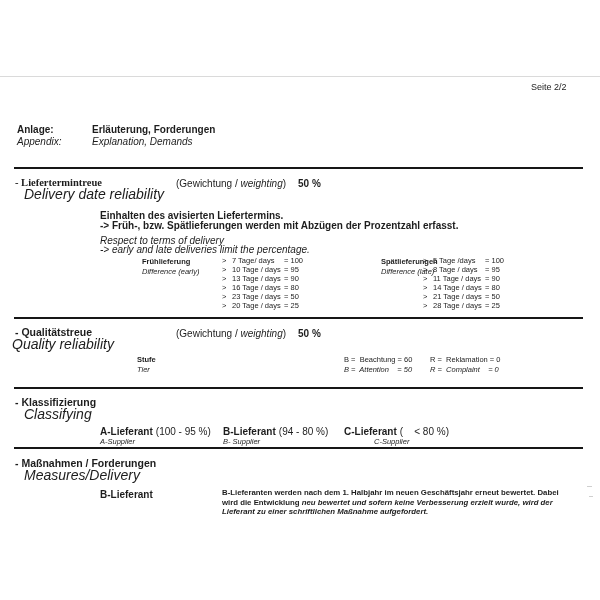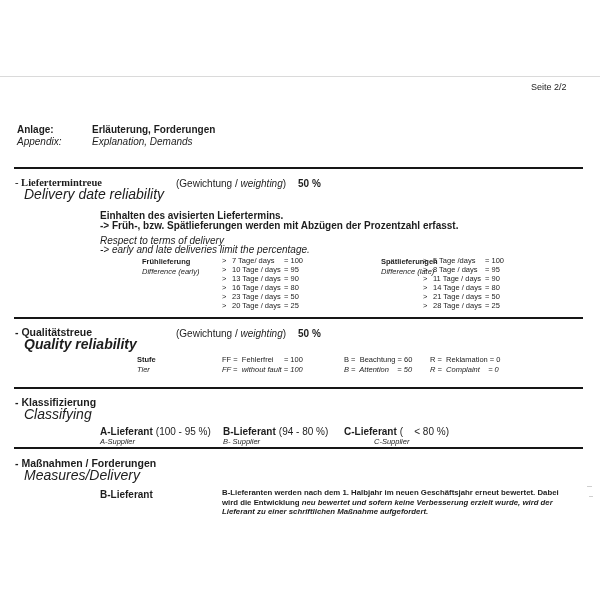--- a/index.html
+++ b/index.html
@@ -125,33 +125,29 @@
     <div class="vrow">
       <span class="gt">&gt;</span>
       <span class="cond">28 Tage / days</span>
       <span class="val">= 25</span>
     </div>
   </div>
 
   <div class="rule" style="top:317px;"></div>
 
   <div class="abs s105 b" style="left:15px;top:327px;">- Qualitätstreue</div>
-  <div class="abs s95 i" style="left:24px;top:339px;font-weight:bold;">Quality reliability</div>
+  <div class="abs s95 i" style="left:12px;top:339px;">Quality reliability</div>
   <div class="abs s8" style="left:176px;top:329px;">
     <span>(Gewichtung / </span><span class="i">weighting</span><span>)</span>
   </div>
   <div class="abs s8 b" style="left:298px;top:329px;">50 %</div>
 
   <div class="abs tbl-label" style="left:137px;top:355px;">
     <div class="b">Stufe</div>
     <div class="i">Tier</div>
-  </div>
-  <div class="abs grade" style="left:222px;top:355px;">
-    <div class="pre">FF =  Fehlerfrei     = 100</div>
-    <div class="pre i">FF =  without fault = 100</div>
   </div>
   <div class="abs grade" style="left:344px;top:355px;">
     <div class="pre">B =  Beachtung = 60</div>
     <div class="pre i">B =  Attention    = 50</div>
   </div>
   <div class="abs grade" style="left:430px;top:355px;">
     <div class="pre">R =  Reklamation = 0</div>
     <div class="pre i">R =  Complaint    = 0</div>
   </div>
 

